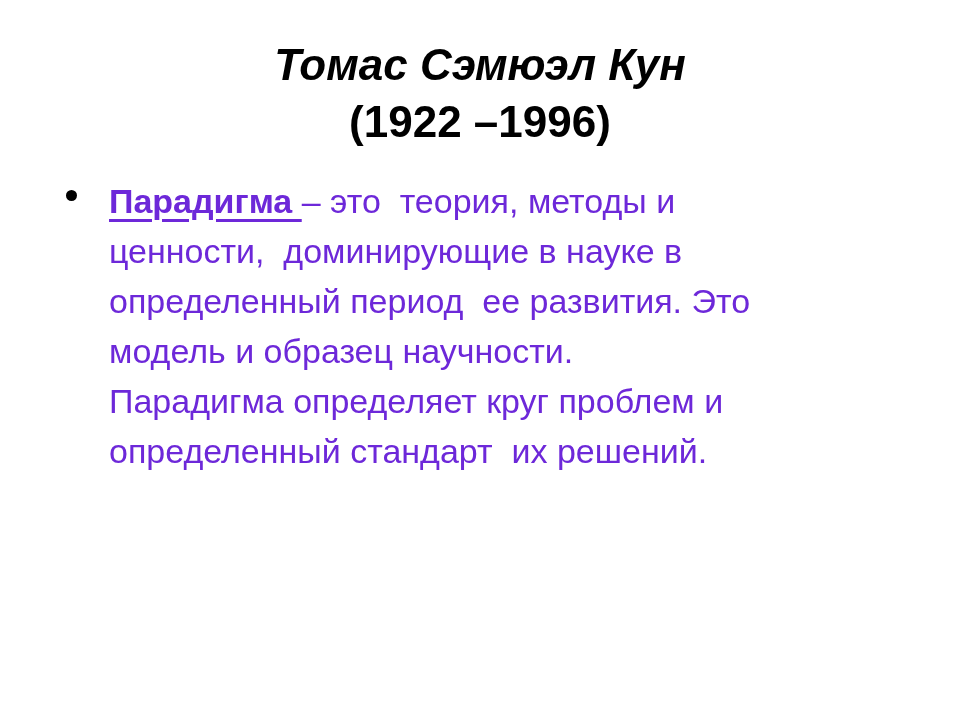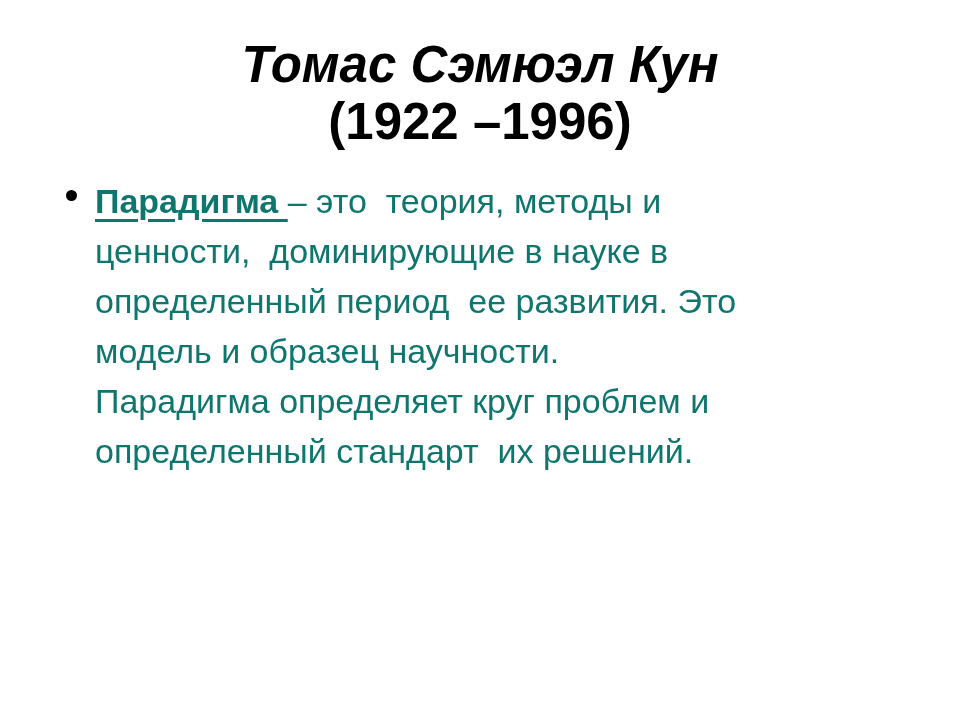--- a/index.html
+++ b/index.html
@@ -14,21 +14,21 @@
     background: #ffffff;
     color: #000000;
     font-family: "Liberation Sans", "DejaVu Sans", sans-serif;
     overflow: hidden;
     box-sizing: border-box;
   }
   .title-block {
     padding-top: 36px;
     text-align: center;
     font-weight: bold;
-    font-size: 51px;
+    font-size: 44px;
     line-height: 57px;
     color: #000000;
   }
   .title-line1 {
     font-style: italic;
   }
   .title-line2 {
     font-style: normal;
     text-align: center;
   }
@@ -41,25 +41,25 @@
   }
   .bullet-marker {
     flex: 0 0 auto;
     width: 11px;
     height: 11px;
     border-radius: 50%;
     background: #000000;
     margin-top: 14px;
   }
   .bullet-text {
-    margin-left: 18px;
+    margin-left: 32px;
     font-size: 34px;
     line-height: 50px;
     white-space: pre-wrap;
-    color: #0f766e;
+    color: #6d28d9;
   }
   .bullet-lead {
     font-weight: bold;
     text-decoration: underline;
     text-decoration-thickness: 3px;
     text-underline-offset: 6px;
   }
 </style>
 </head>
 <body>

